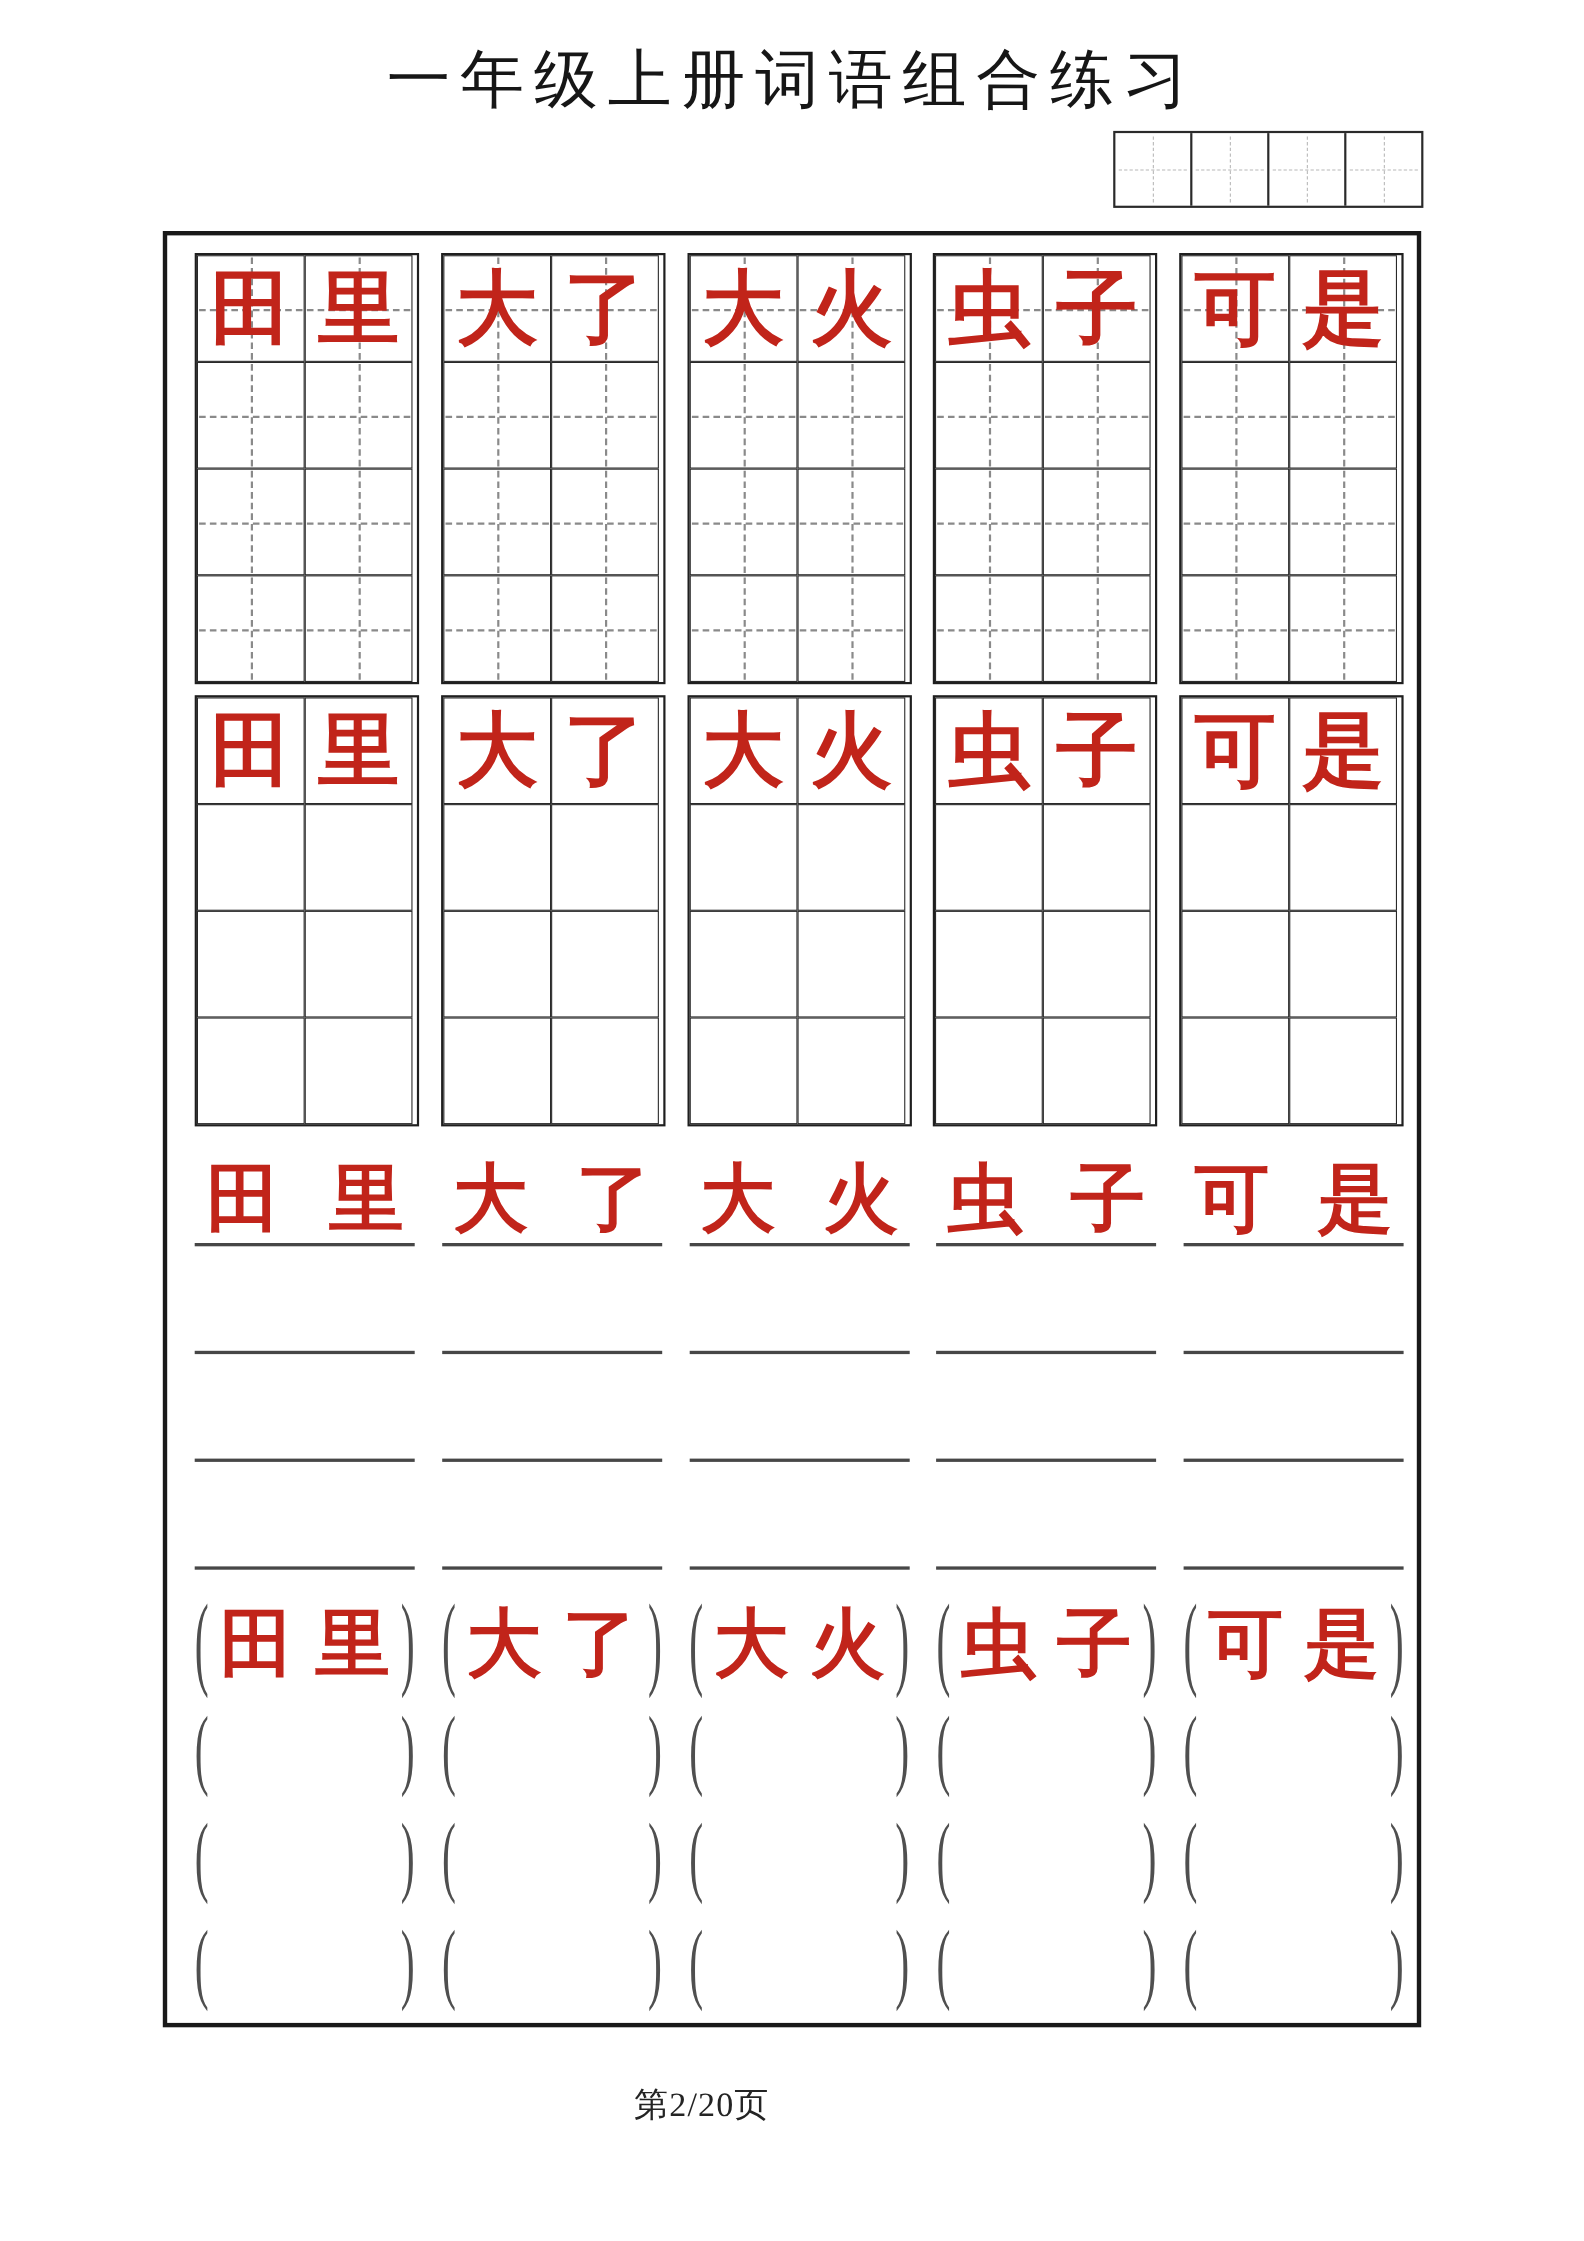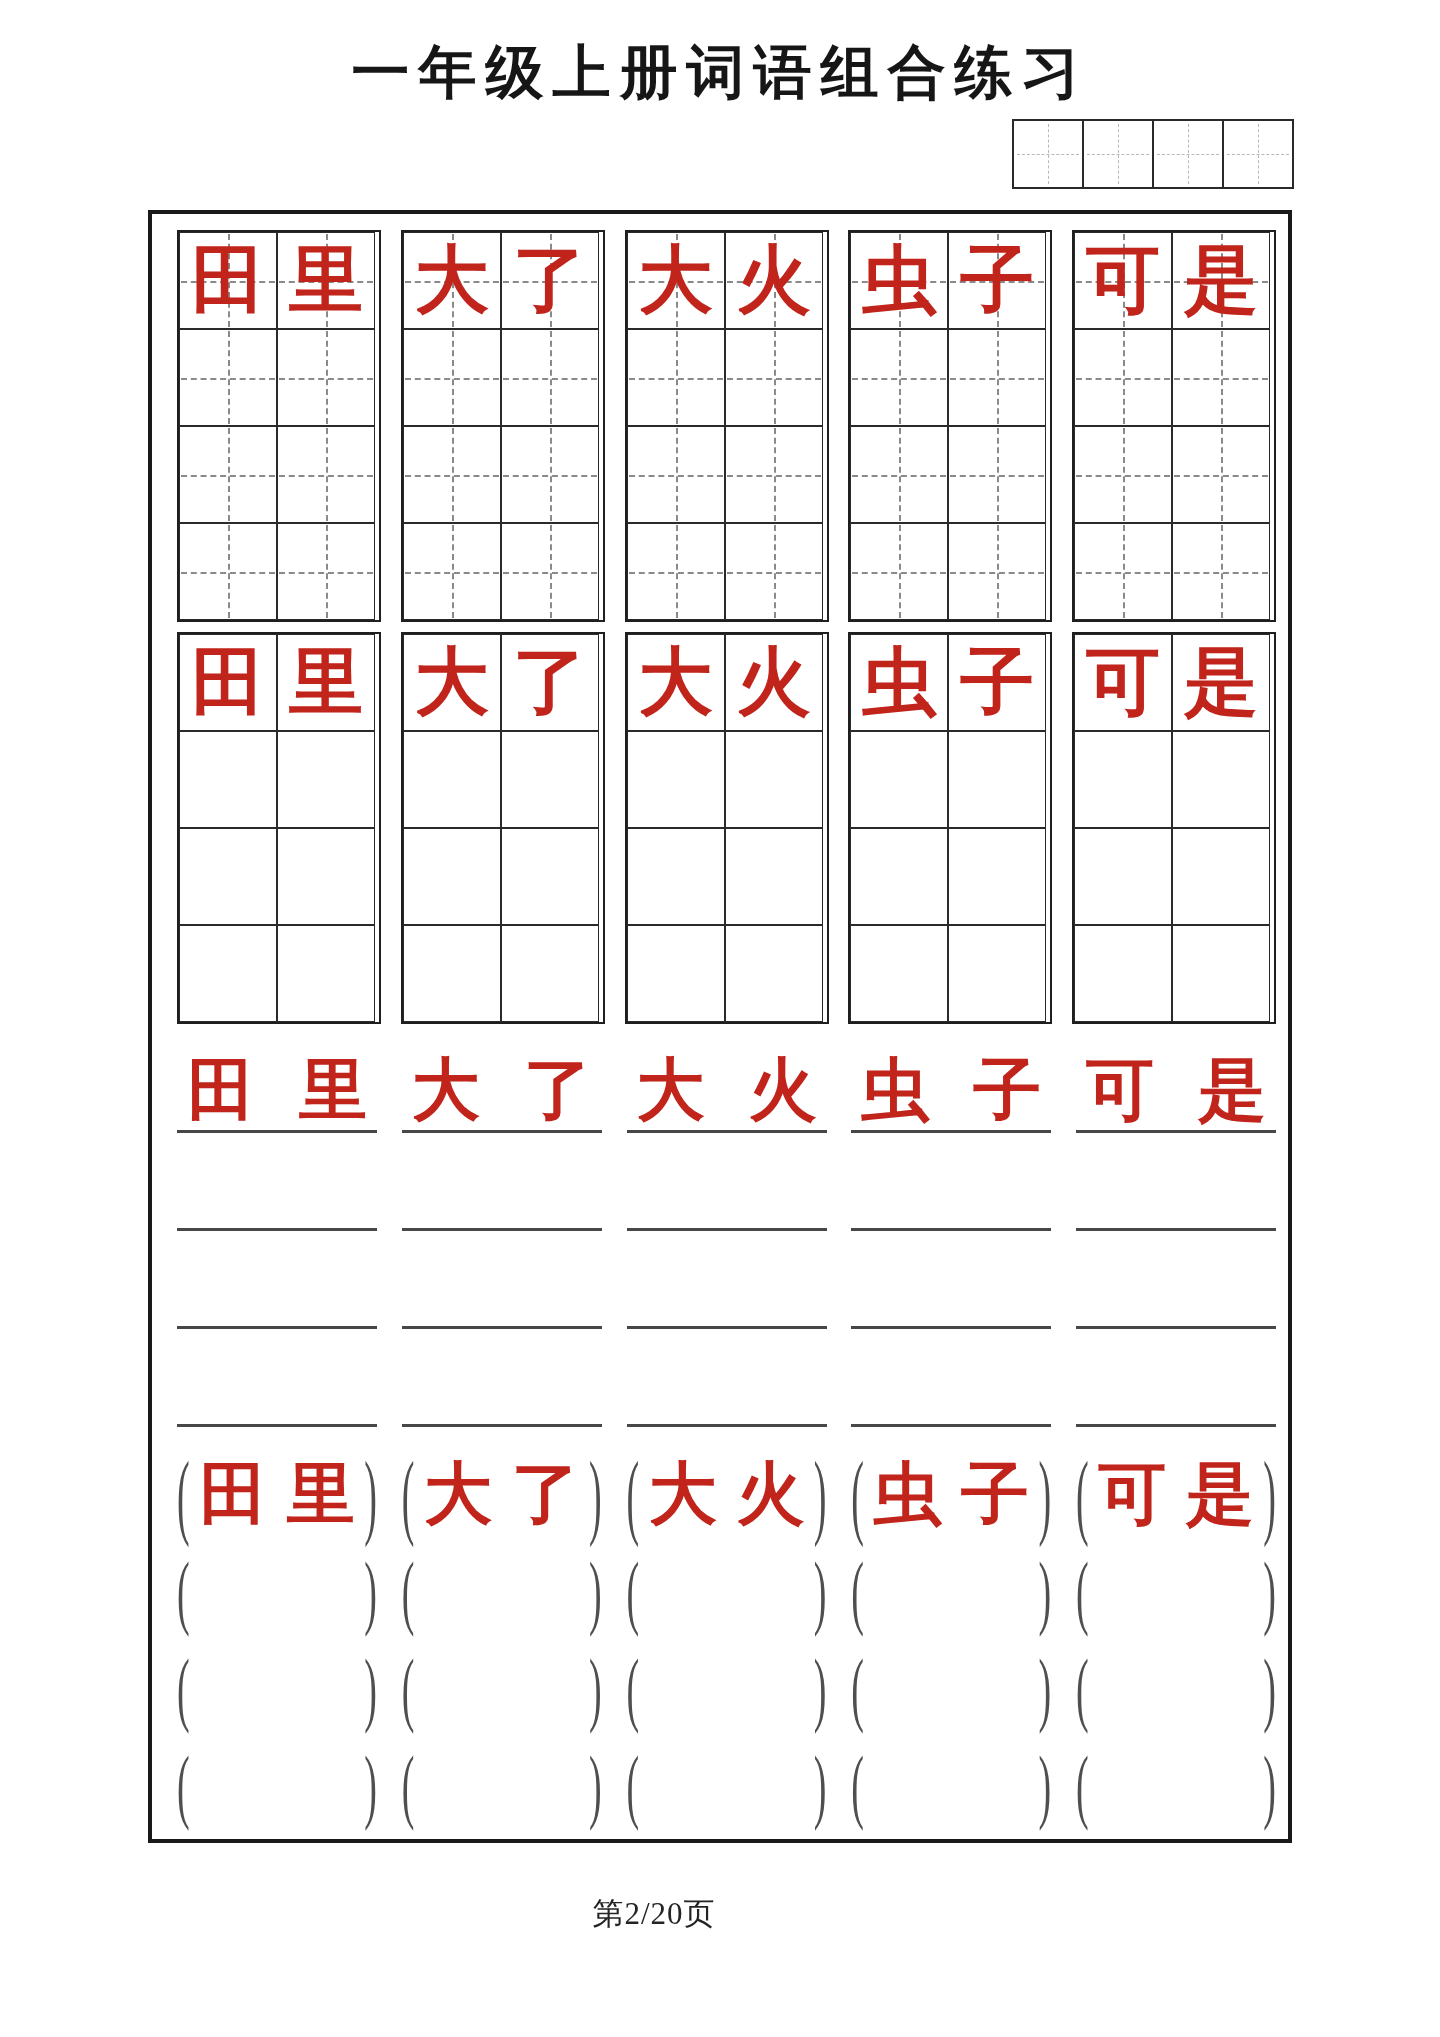--- a/index.html
+++ b/index.html
@@ -4,21 +4,21 @@
 <style>
   html,body{margin:0;padding:0;}
   body{
     width:1440px;height:2037px;position:relative;background:#ffffff;
     font-family:"Liberation Serif","DejaVu Serif",serif;
     overflow:hidden;
   }
   
   .title{
     position:absolute;top:34px;left:0;width:1440px;text-align:center;
-    font-size:58px;letter-spacing:9px;font-weight:700;color:#161616;
+    font-size:58px;letter-spacing:9px;font-weight:400;color:#161616;
   }
   
   .nbox{
     position:absolute;left:1012px;top:119px;display:flex;
     border:2px solid #2a2a2a;background:#fff;
   }
   .ncell{width:68px;height:66px;position:relative;border-left:2px solid #2a2a2a;}
   .ncell:first-child{border-left:none;}
   .ncell::before{content:"";position:absolute;left:3px;right:3px;top:50%;border-top:1px dashed #b8b8b8;}
   .ncell::after{content:"";position:absolute;top:3px;bottom:3px;left:50%;border-left:1px dashed #b8b8b8;}
@@ -56,21 +56,21 @@
   
   .pblk{width:200px;}
   .prow{height:97px;display:flex;align-items:center;justify-content:space-between;}
   .par{font-size:38px;color:#4f4f4f;transform:scaleY(2.15);line-height:1;font-weight:400;}
   .prow.redrow .par{transform:scaleY(2.5);}
   .pchars{flex:1;display:flex;justify-content:space-around;align-items:center;}
   .pchar{font-size:68px;color:#c1241a;font-weight:600;line-height:1;}
   
   .footer{
     position:absolute;top:1893px;left:0;width:1276px;text-align:center;
-    font-size:31px;color:#242424;letter-spacing:1px;margin-left:16px;
+    font-size:31px;color:#242424;letter-spacing:1px;
   }
 </style>
 </head>
 <body>
 
 <div class="title">一年级上册词语组合练习</div>
 
 <div class="nbox">
   <div class="ncell"></div>
   <div class="ncell"></div>

